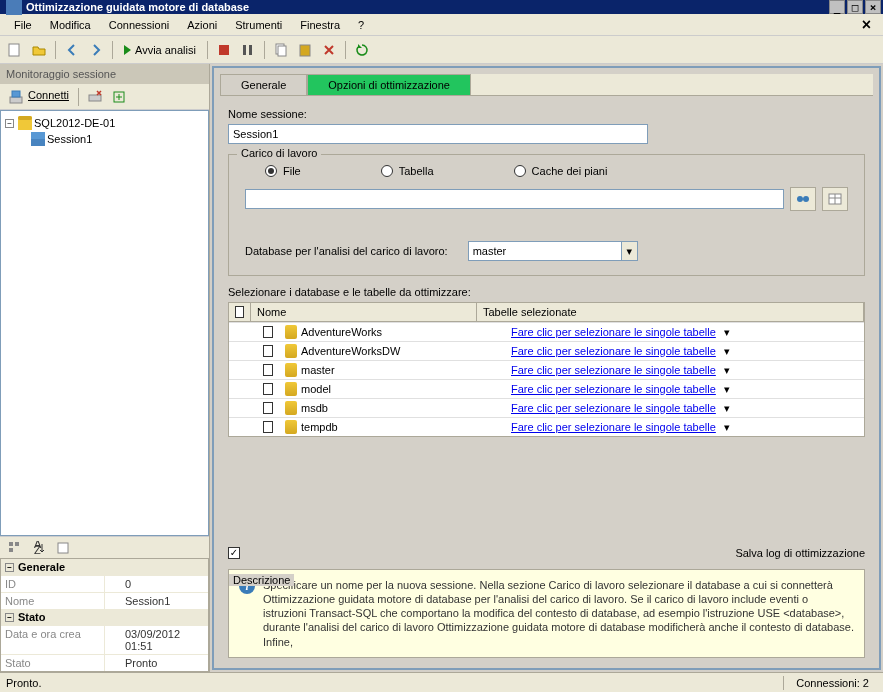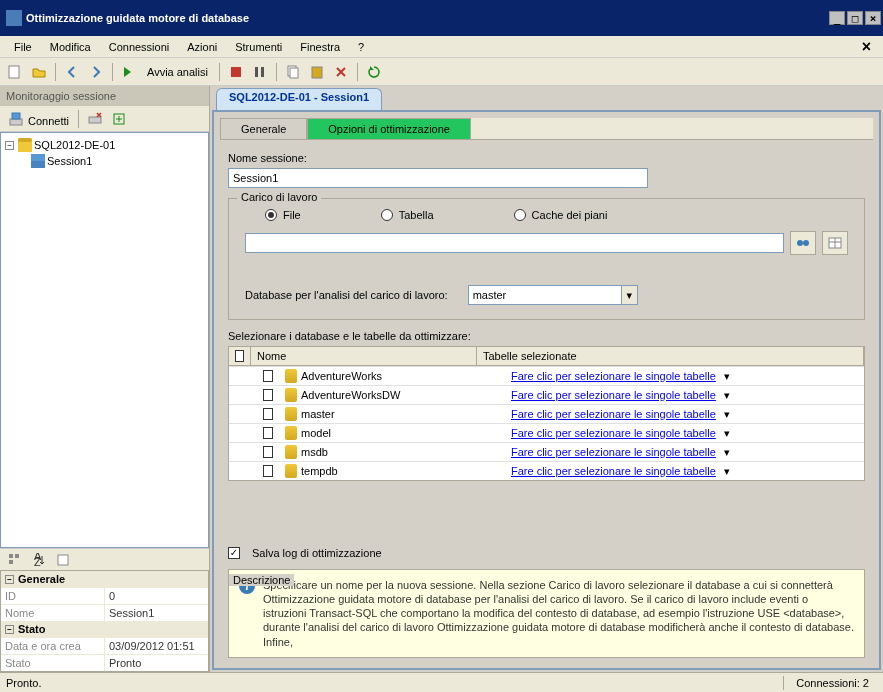--- a/index.html
+++ b/index.html
@@ -1,53 +1,53 @@
 <!DOCTYPE html>
 <html><head>
 <meta charset="utf-8">
 <style>
 * { box-sizing: border-box; margin: 0; padding: 0; font-family: Tahoma, sans-serif; font-size: 11px; }
 body { width: 883px; height: 692px; background: #d4d0c8; display: flex; flex-direction: column; overflow: hidden; }
 
-.titlebar { height: 36px; background: linear-gradient(to bottom, #0a246a, #0a246a); color: white; display: flex; align-items: center; padding: 0 2px 0 6px; font-weight: bold; }
+.titlebar { height: 14px; background: linear-gradient(to bottom, #0a246a, #0a246a); color: white; display: flex; align-items: center; padding: 0 2px 0 6px; font-weight: bold; }
 .titlebar-icon { width: 16px; height: 16px; background: #4a7cb8; margin-right: 4px; position: relative; }
 .titlebar-text { flex: 1; }
 .win-buttons { display: flex; gap: 2px; }
 .win-btn { width: 16px; height: 14px; background: #c0c0c0; border: 1px solid #888; display: flex; align-items: center; justify-content: center; font-family: monospace; font-weight: bold; color: black; }
 
 .menubar { height: 22px; background: #ece9d8; display: flex; align-items: center; padding: 0 6px; gap: 2px; border-bottom: 1px solid #ccc; }
 .menu-item { padding: 2px 8px; cursor: default; }
 .menu-close { margin-left: auto; font-size: 16px; font-weight: bold; padding: 0 6px; }
 
 .toolbar { height: 28px; background: #ece9d8; display: flex; align-items: center; padding: 0 4px; gap: 2px; border-bottom: 1px solid #ccc; }
 .tb-btn { width: 22px; height: 22px; display: flex; align-items: center; justify-content: center; }
 .tb-sep { width: 1px; height: 18px; background: #aca899; margin: 0 3px; }
-.tb-play { display: flex; align-items: center; gap: 16px; padding: 0 6px; }
+.tb-play { display: flex; align-items: center; gap: 4px; padding: 0 6px; }
 .play-tri { width: 0; height: 0; border-left: 7px solid #1a8c1a; border-top: 5px solid transparent; border-bottom: 5px solid transparent; }
 .stop-sq { width: 10px; height: 10px; background: #c0392b; }
 
 .content { flex: 1; display: flex; overflow: hidden; }
 
 .left-panel { width: 210px; display: flex; flex-direction: column; background: #ece9d8; border-right: 1px solid #aca899; }
 .lp-header { height: 20px; background: #cbc7b8; display: flex; align-items: center; padding: 0 6px; color: #555; }
 .lp-toolbar { height: 26px; display: flex; align-items: center; padding: 0 4px; gap: 2px; border-bottom: 1px solid #ccc; }
-.lp-connect { display: flex; align-items: flex-end; gap: 4px; padding: 0 4px; }
+.lp-connect { display: flex; align-items: flex-start; gap: 4px; padding: 0 4px; text-decoration: underline; }
 .tree { flex: 1; background: white; border: 1px solid #7f9db9; margin: 0; padding: 4px; overflow: auto; }
 .tree-node { display: flex; align-items: center; gap: 2px; padding: 1px 0; }
 .tree-expand { width: 9px; height: 9px; border: 1px solid #888; font-size: 8px; line-height: 7px; text-align: center; margin-right: 2px; }
 .tree-child { margin-left: 26px; }
 .db-icon { width: 14px; height: 14px; background: #f0c838; border-radius: 2px 2px 0 0; position: relative; }
 .db-icon::after { content: ''; position: absolute; top: 0; width: 14px; height: 4px; background: #d4a820; border-radius: 4px; }
 .sess-icon { width: 14px; height: 14px; background: linear-gradient(to bottom, #5898d4 50%, #4884c0 50%); }
 
 .lp-bottom-tb { height: 22px; display: flex; align-items: center; padding: 0 4px; gap: 2px; border-top: 1px solid #ccc; }
 .prop-grid { border: 1px solid #aca899; background: white; font-size: 11px; }
 .prop-section { background: #ece9d8; padding: 2px 4px; font-weight: bold; display: flex; align-items: center; gap: 4px; }
 .prop-toggle { width: 9px; height: 9px; border: 1px solid #888; font-size: 8px; line-height: 7px; text-align: center; }
-.prop-row { display: flex; border-top: 1px solid #ece9d8; }
+.prop-row { display: flex; border-top: 1px solid #ece9d8; gap: 16px; }
 .prop-key { width: 104px; padding: 2px 4px; color: #888; border-right: 1px solid #ece9d8; }
 .prop-val { flex: 1; padding: 2px 4px; color: #333; }
 
 .main-panel { flex: 1; background: #d4d0c8; display: flex; flex-direction: column; padding: 2px; }
 .tab-strip { display: flex; height: 22px; margin-left: 4px; }
 .doc-tab { background: #d2e5f4; border: 1px solid #7f9db9; border-bottom: none; border-radius: 6px 6px 0 0; padding: 2px 12px; font-weight: bold; color: #003399; }
 .doc-body { flex: 1; border: 2px solid #7f9db9; background: #d4d0c8; display: flex; flex-direction: column; padding: 6px; overflow: hidden; }
 
 .inner-tabs { display: flex; border-bottom: 1px solid #aca899; background: #ece9d8; }
 .itab { padding: 4px 20px; border: 1px solid #aca899; border-bottom: none; background: #d4d0c8; position: relative; }
@@ -85,21 +85,21 @@
 .link { color: #0000ee; text-decoration: underline; cursor: pointer; }
 .dd-arrow { width: 14px; height: 14px; display: flex; align-items: center; justify-content: center; }
 .cyl-icon { width: 12px; height: 14px; background: linear-gradient(to bottom, #f0c838, #d4a820); border-radius: 2px; }
 
 .desc-box { border: 1px solid #aca899; padding: 8px 10px; position: relative; background: #ffffe1; }
 .desc-title { position: absolute; top: -8px; left: 0; background: #d4d0c8; padding: 0 4px; margin-top: 12px; }
 .desc-content { display: flex; gap: 8px; }
 .info-icon { width: 16px; height: 16px; border-radius: 50%; background: #3a7cb8; color: white; font-weight: bold; display: flex; align-items: center; justify-content: center; flex-shrink: 0; font-style: italic; font-family: serif; }
 .desc-text { font-size: 11px; line-height: 1.3; color: #333; }
 
-.save-row { display: flex; align-items: center; gap: 12px; }
+.save-row { display: flex; align-items: center; gap: 20px; justify-content: space-between; }
 
 .statusbar { height: 20px; background: #ece9d8; display: flex; align-items: center; padding: 0 6px; border-top: 1px solid #aca899; }
 .status-left { flex: 1; }
 .status-right { padding: 0 8px; }
 .sb-sep { width: 1px; height: 14px; background: #aca899; margin: 0 4px; }
 
 svg { display: block; }
 </style>
 </head>
 <body>
@@ -267,23 +267,20 @@
           <div class="prop-val">03/09/2012 01:51</div>
         </div>
       <div class="prop-row">
           <div class="prop-key">Stato</div>
           <div class="prop-val">Pronto</div>
         </div>
     </div>
   </div>
 
   <div class="main-panel">
-    <div class="tab-strip">
-      <div class="doc-tab">SQL2012-DE-01 - Session1</div>
-    </div>
     <div class="doc-body">
       <div class="inner-tabs">
         <div class="itab active">Generale</div>
         <div class="itab">Opzioni di ottimizzazione</div>
       </div>
       <div class="form-area">
         <div>
           <div class="field-label">Nome sessione:</div>
           <input class="text-input" value="Session1" style="">
         </div>

